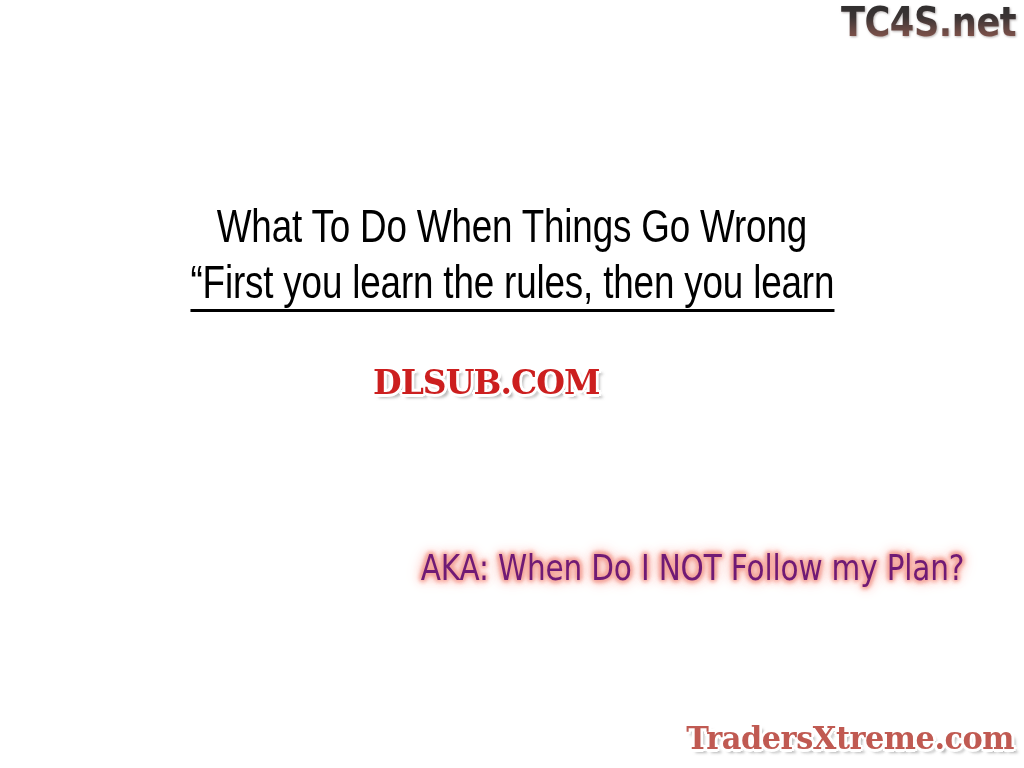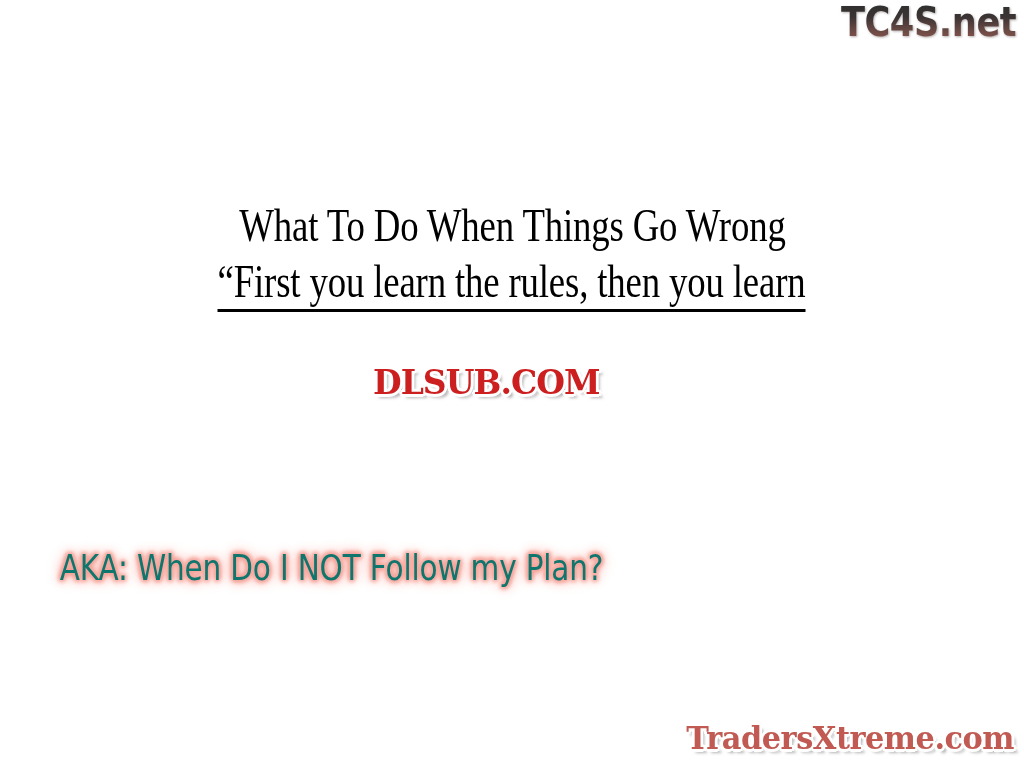--- a/index.html
+++ b/index.html
@@ -49,21 +49,21 @@
   }
 
   
   .headline-block {
     position: absolute;
     left: 0;
     right: 0;
     top: 196px;
     text-align: center;
     color: #000000;
-    font-family: Liberation Serif, serif;
+    font-family: Liberation Sans, sans-serif;
     font-weight: 400;
     font-size: 46px;
     line-height: 60px;
     letter-spacing: -0.2px;
   }
   .headline-line {
     display: block;
     white-space: nowrap;
   }
   .hl-scale {
@@ -100,27 +100,27 @@
       -3px 0 #ffffff, 3px 0 #ffffff, 0 -3px #ffffff, 0 3px #ffffff,
       4px 4px 3px rgba(120,120,120,0.55);
   }
 
   
   .aka-line {
     position: absolute;
     left: 0;
     right: 0;
     top: 546px;
-    text-align: left;
+    text-align: right;
     font-family: "DejaVu Sans", sans-serif;
     font-weight: 400;
     font-size: 36px;
     line-height: 44px;
     letter-spacing: -0.2px;
-    color: #0f766e;
+    color: #701a75;
     white-space: nowrap;
   }
   .aka-scale {
     display: inline-block;
     transform: scaleX(0.82);
     transform-origin: center center;
     text-shadow:
       0 0 6px #f2a096,
       0 0 10px #f2a096,
       0 0 14px #f6b4ac,

